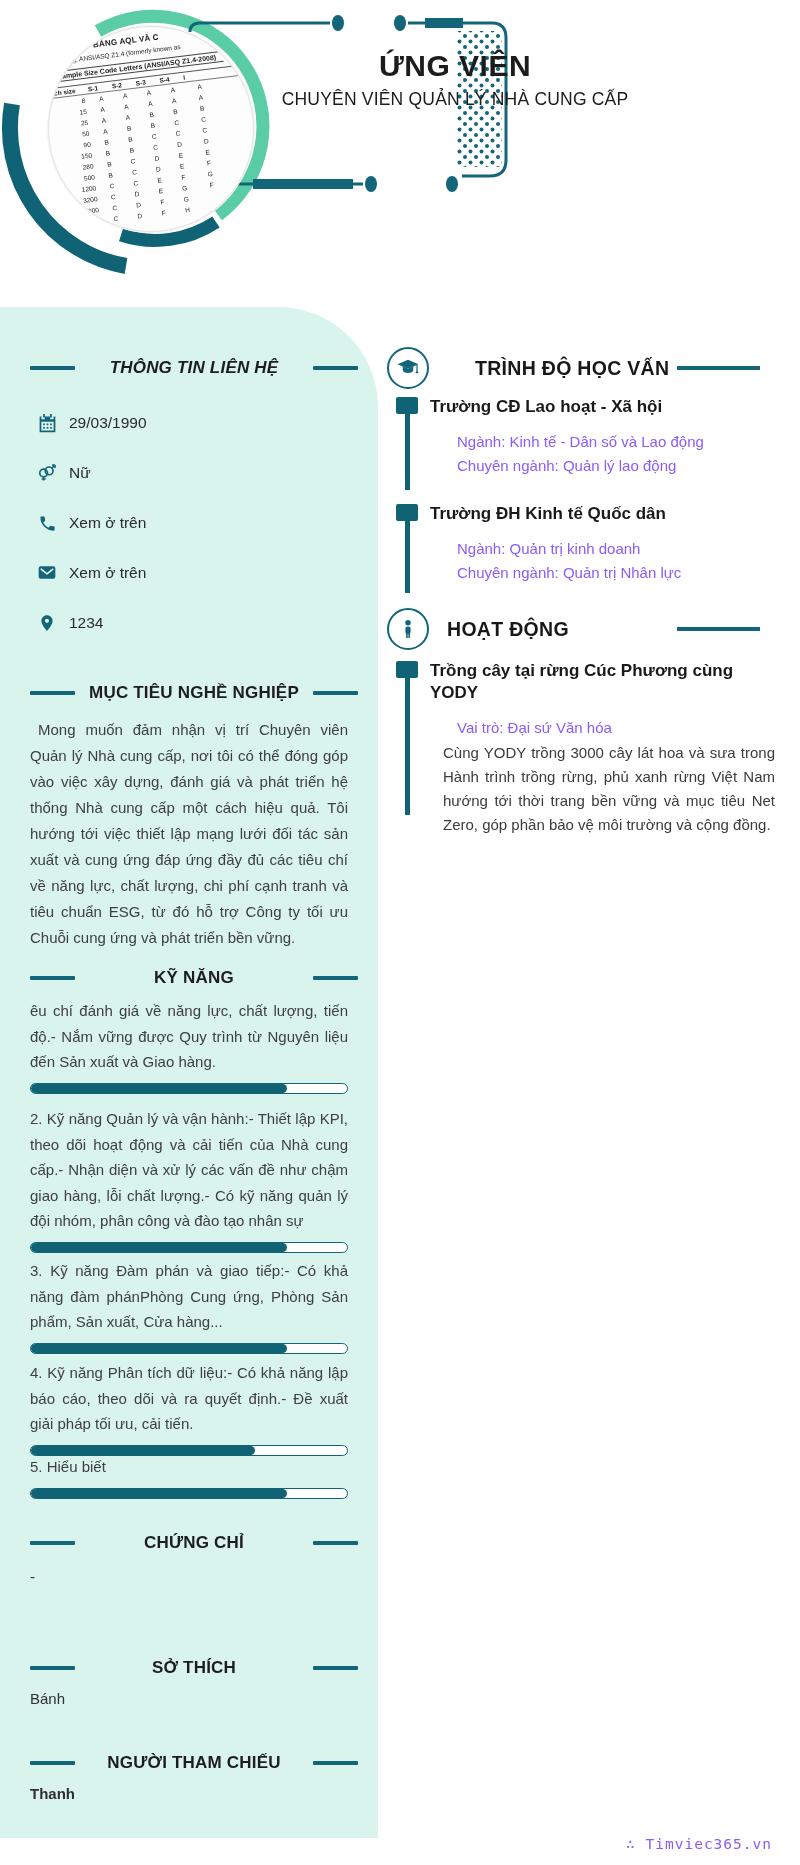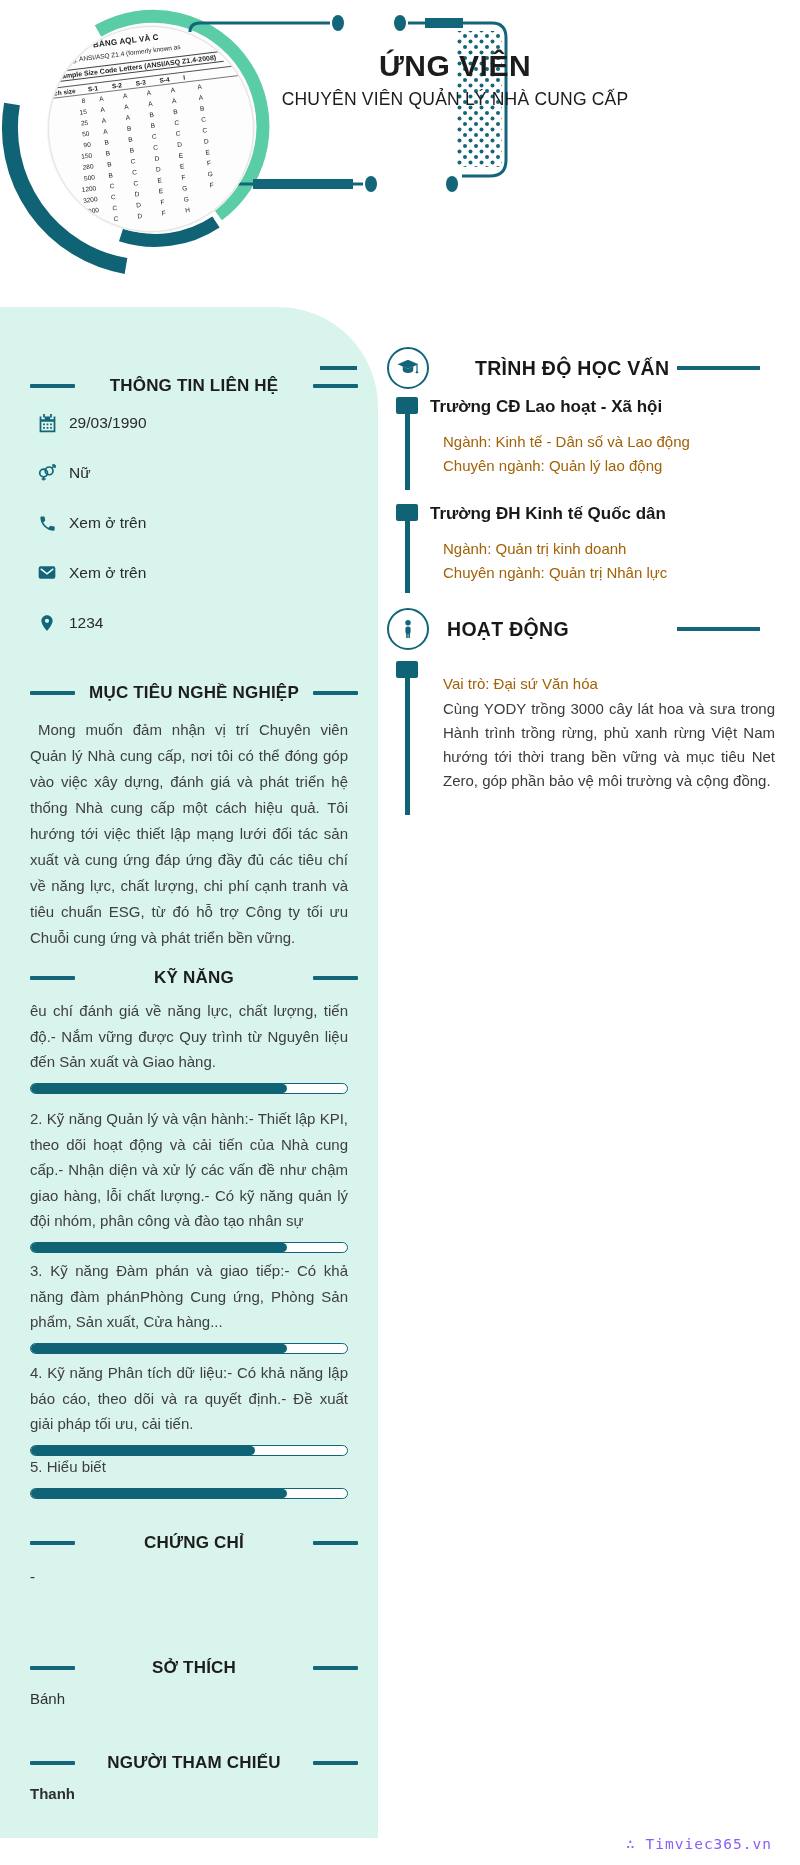--- a/index.html
+++ b/index.html
@@ -48,21 +48,21 @@
   .main-header{position:absolute;left:0;height:44px;display:flex;align-items:center;}
   .mh-circle{width:42px;height:42px;border:2.5px solid #136579;border-radius:50%;margin-left:7px;
      display:flex;align-items:center;justify-content:center;box-sizing:border-box;}
   .mh-title{margin-left:18px;font-size:19.5px;font-weight:bold;color:#181818;letter-spacing:.3px;white-space:nowrap;}
   .mh-rline{position:absolute;left:297px;top:20px;width:83px;height:4px;background:#136579;}
   .mh-lline{position:absolute;left:-60px;top:20px;width:37px;height:4px;background:#136579;}
   .tl-entry{position:absolute;left:0;width:400px;padding-left:50px;box-sizing:border-box;}
   .tl-rail{position:absolute;left:24.5px;top:1px;bottom:0;width:5px;background:#0f6375;}
   .tl-marker{position:absolute;left:16px;top:1px;width:22px;height:17px;background:#0f6375;border-radius:2px;}
   .tl-title{font-size:17px;font-weight:bold;color:#191919;line-height:22px;}
-  .tl-detail{margin-left:13px;width:332px;font-size:15px;color:#a16207;line-height:23.5px;margin-top:12px;}
+  .tl-detail{margin-left:27px;width:332px;font-size:15px;color:#8b5cf6;line-height:23.5px;margin-top:12px;}
   .tl-desc{margin-left:13px;width:332px;font-size:15px;color:#3b3b3b;line-height:24px;text-align:justify;margin-top:1px;}
 
   .watermark{position:absolute;right:28px;top:1836px;font-family:"DejaVu Sans Mono",monospace;
      font-size:14.5px;color:#8b5cf6;letter-spacing:1px;}
   svg{display:block;}
 </style>
 </head>
 <body>
 
 <div class="page">
@@ -211,21 +211,21 @@
     </div>
   </div>
 
   <div class="title-block">
     <div class="cv-title">ỨNG VIÊN</div>
     <div class="cv-subtitle">CHUYÊN VIÊN QUẢN LÝ NHÀ CUNG CẤP</div>
   </div>
 
   <div class="sidebar"></div>
 
-  <div class="section-header" style="top:376px;">
+  <div class="section-header" style="top:358px;font-style:italic;">
     <span class="sh-line"></span>
     <span class="sh-title">THÔNG TIN LIÊN HỆ</span>
     <span class="sh-line"></span>
   </div>
 
   <div class="contact-row" style="top:410px;">
     <span class="contact-ic">
       <svg width="21" height="21" viewBox="0 0 24 24">
           <path fill="#136579" d="M7,1h2v4H7V1z M15,1h2v4h-2V1z M3,4h2v3h4V4h6v3h4V4h2v18H3V4z M5,10v10h14V10H5z M7,12h2v2H7V12z M11,12h2v2h-2V12z M15,12h2v2h-2V12z M7,16h2v2H7V16z M11,16h2v2h-2V16z M15,16h2v2h-2V16z"></path>
         </svg>
@@ -383,20 +383,21 @@
           <rect x="20.6" y="26" width="2.4" height="8" fill="#136579"></rect>
         </svg>
       </span>
       <span class="mh-title">HOẠT ĐỘNG</span>
       <span class="mh-rline"></span>
     </div>
 
     <div class="tl-entry" style="top:357px;height:155px;">
       <span class="tl-rail"></span>
       <span class="tl-marker"></span>
+      <div class="tl-title">Trồng cây tại rừng Cúc Phương cùng YODY</div>
       <div class="tl-detail">Vai trò: Đại sứ Văn hóa</div>
       <div class="tl-desc">Cùng YODY trồng 3000 cây lát hoa và sưa trong Hành trình trồng rừng, phủ xanh rừng Việt Nam hướng tới thời trang bền vững và mục tiêu Net Zero, góp phần bảo vệ môi trường và cộng đồng.</div>
     </div>
 
   </div>
 
   <div class="watermark">∴ Timviec365.vn</div>
 
 </div>
 

